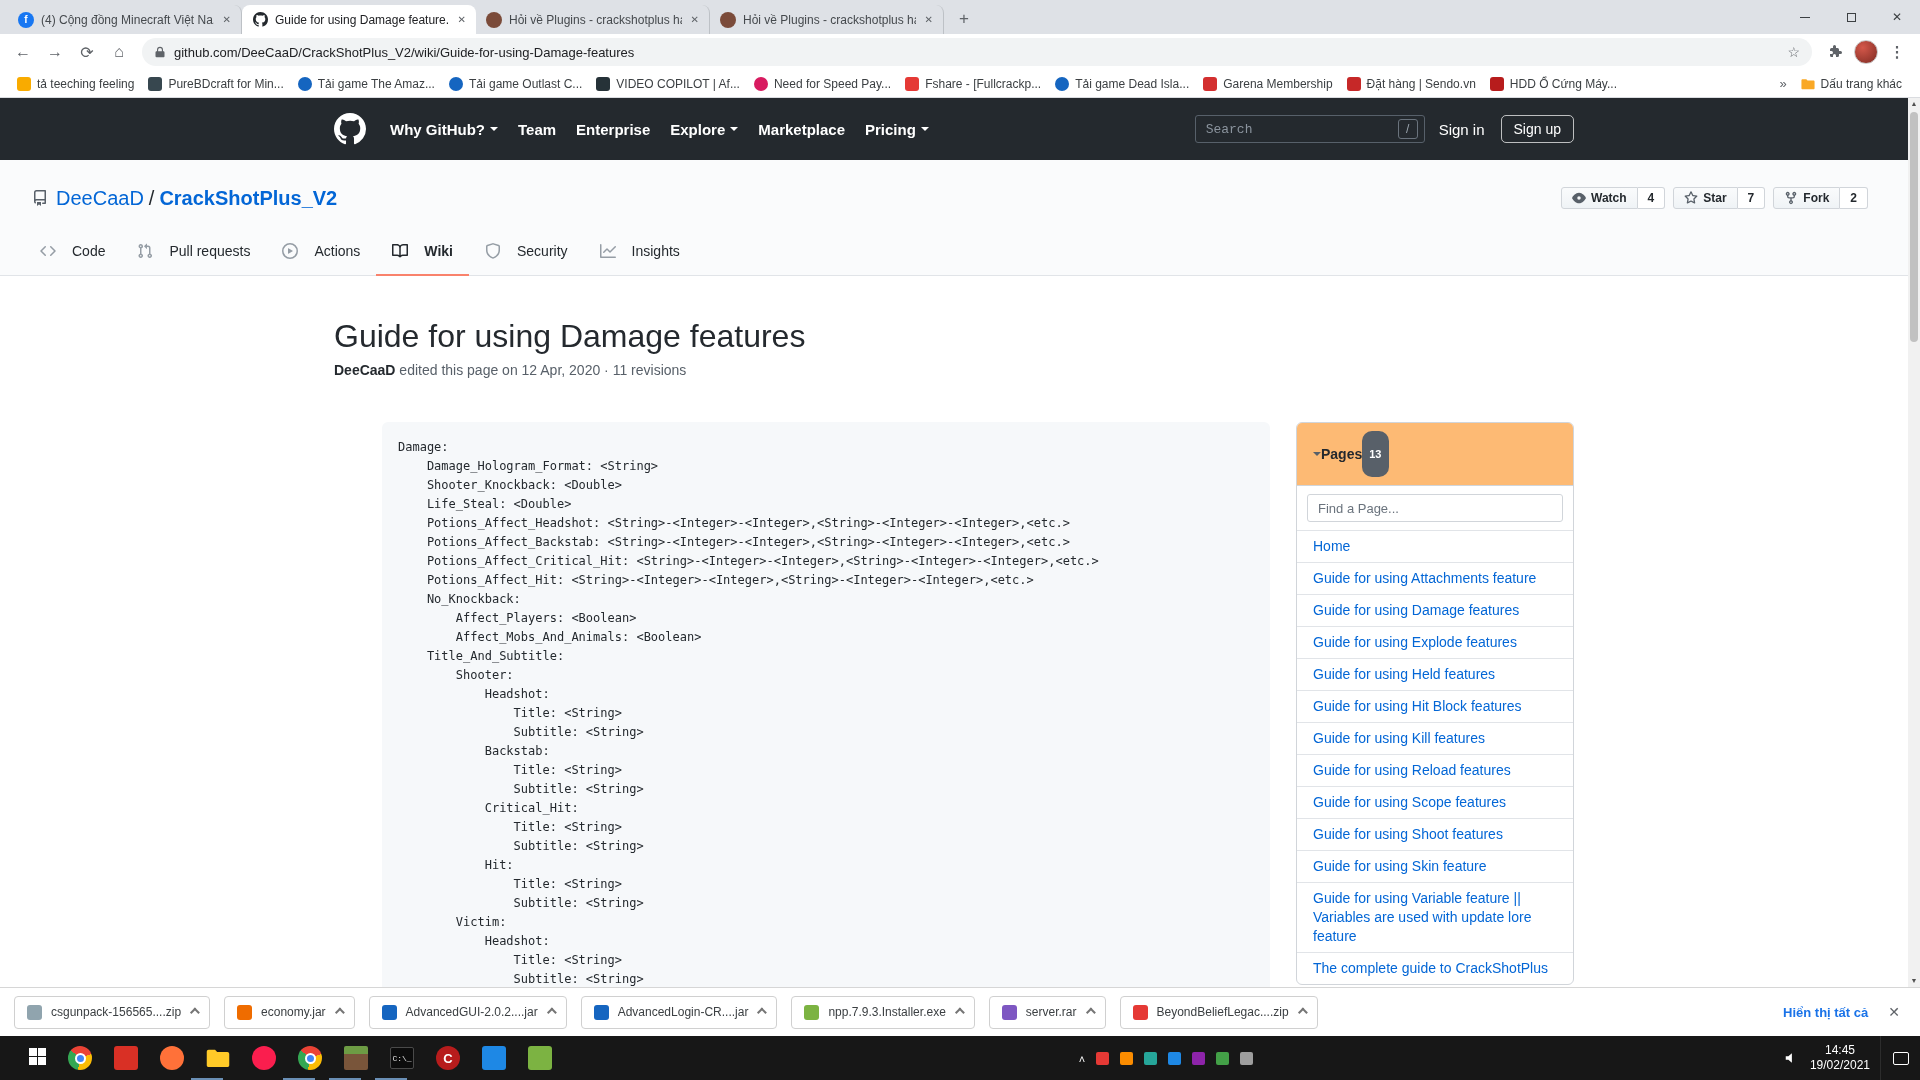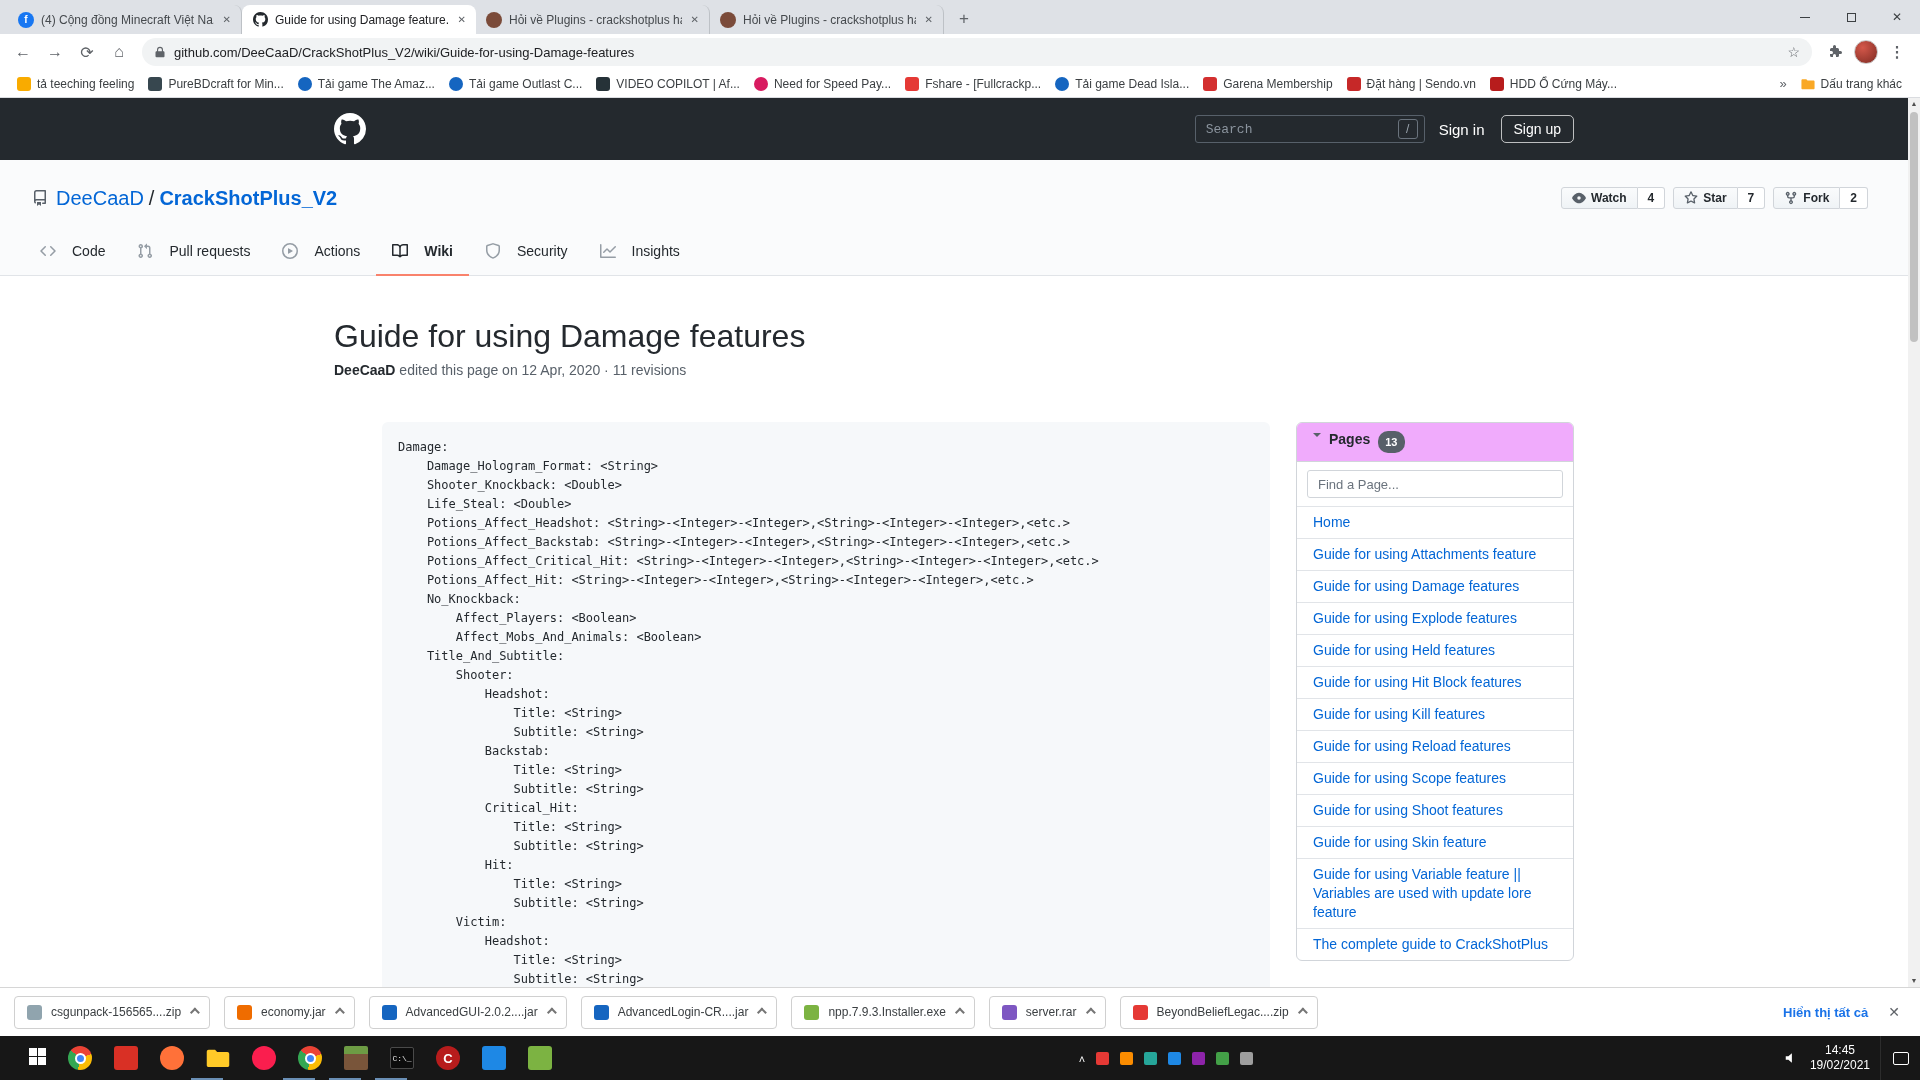--- a/index.html
+++ b/index.html
@@ -77,24 +77,24 @@
   .wikiwrap{width:1240px;margin:0 auto}
   .wikihead{padding-top:40px}
   .wikihead h1{font-size:32px;font-weight:400;color:#24292e;line-height:40px}
   .wikimeta{margin-top:6px;font-size:14px;color:#586069}
   .wikimeta b{color:#24292e;font-weight:600}
   .wikirow{margin-top:44px;display:flex;align-items:flex-start}
   .wikimain{flex:1;min-width:0}
   .wikicode{margin:0 26px 0 48px;background:#f6f8fa;border-radius:6px;padding:16px;font-family:"DejaVu Sans Mono","Liberation Mono",monospace;font-size:12px;line-height:19px;color:#24292e;white-space:pre;overflow:hidden}
 
   .pagesbox{width:278px;flex:none;border:1px solid #d1d5da;border-radius:6px;overflow:hidden;background:#fff}
-  .pageshead{background:#f0abfc;border-bottom:1px solid #d1d5da;padding:8px 16px;display:flex;align-items:flex-start;gap:8px}
+  .pageshead{background:#fdba74;border-bottom:1px solid #d1d5da;padding:8px 16px;display:flex;align-items:center;}
   .pageshead .pcaret{width:0;height:0;border:4px solid transparent;border-top-color:#586069;transform:translateY(2px)}
   .pagestitle{font-size:14px;font-weight:600;color:#24292e}
-  .pagescount{background:#586069;color:#fff;font-size:11px;font-weight:600;border-radius:10px;padding:5px 7px}
+  .pagescount{background:#586069;color:#fff;font-size:11px;font-weight:600;border-radius:10px;padding:17px 7px}
   .pagessearch{padding:8px 10px}
   .pagessearch input{width:100%;height:28px;border:1px solid #d1d5da;border-radius:3px;padding:0 10px;font-size:13px;color:#24292e;outline:none;font-family:"Liberation Sans",sans-serif}
   .pagessearch input::placeholder{color:#6a737d}
   .pageslist{list-style:none}
   .pageslist li{border-top:1px solid #e1e4e8}
   .pageslist a{display:block;padding:6px 16px;font-size:14px;line-height:19px;color:#0366d6;text-decoration:none}
 
   
   .dlbar{height:49px;background:#fff;border-top:1px solid #d6d6d6;display:flex;align-items:center;padding:0 14px;gap:14px;flex:none}
   .dlchip{height:33px;border:1px solid #d0d0d0;border-radius:4px;background:#fff;display:flex;align-items:center;gap:9px;padding:0 12px;font-size:12px;color:#3c4043;flex:none}
@@ -249,20 +249,43 @@
   <div class="viewport">
     <div class="page">
 
       <div class="ghheader">
         <div class="ghinner">
           <span class="ghlogo" id="ghlogo">
               <svg width="32" height="32" viewBox="0 0 16 16" fill="#ffffff">
                 <path fill-rule="evenodd" d="M8 0C3.58 0 0 3.58 0 8c0 3.54 2.29 6.53 5.47 7.59.4.07.55-.17.55-.38 0-.19-.01-.82-.01-1.49-2.01.37-2.53-.49-2.69-.94-.09-.23-.48-.94-.82-1.13-.28-.15-.68-.52-.01-.53.63-.01 1.08.58 1.23.82.72 1.21 1.87.87 2.33.66.07-.52.28-.87.51-1.07-1.78-.2-3.64-.89-3.64-3.95 0-.87.31-1.59.82-2.15-.08-.2-.36-1.02.08-2.12 0 0 .67-.21 2.2.82.64-.18 1.32-.27 2-.27.68 0 1.36.09 2 .27 1.53-1.04 2.2-.82 2.2-.82.44 1.1.16 1.92.08 2.12.51.56.82 1.27.82 2.15 0 3.07-1.87 3.75-3.65 3.95.29.25.54.73.54 1.48 0 1.07-.01 1.93-.01 2.2 0 .21.15.46.55.38A8.01 8.01 0 0016 8c0-4.42-3.58-8-8-8z"></path>
               </svg>
             </span>
+          <nav class="ghnav" id="ghnav">
+              <a href="#">
+                <span>Why GitHub?</span>
+                <span class="caret-down"></span>
+              </a>
+              <a href="#">
+                <span>Team</span>
+              </a>
+              <a href="#">
+                <span>Enterprise</span>
+              </a>
+              <a href="#">
+                <span>Explore</span>
+                <span class="caret-down"></span>
+              </a>
+              <a href="#">
+                <span>Marketplace</span>
+              </a>
+              <a href="#">
+                <span>Pricing</span>
+                <span class="caret-down"></span>
+              </a>
+            </nav>
           <div class="ghspacer"></div>
           <div class="ghsearch">
             <input placeholder="Search" style="">
             <span class="slashkey">/</span>
           </div>
           <a class="signin" href="#">Sign in</a>
           <a class="signup" href="#">Sign up</a>
         </div>
       </div>
 

